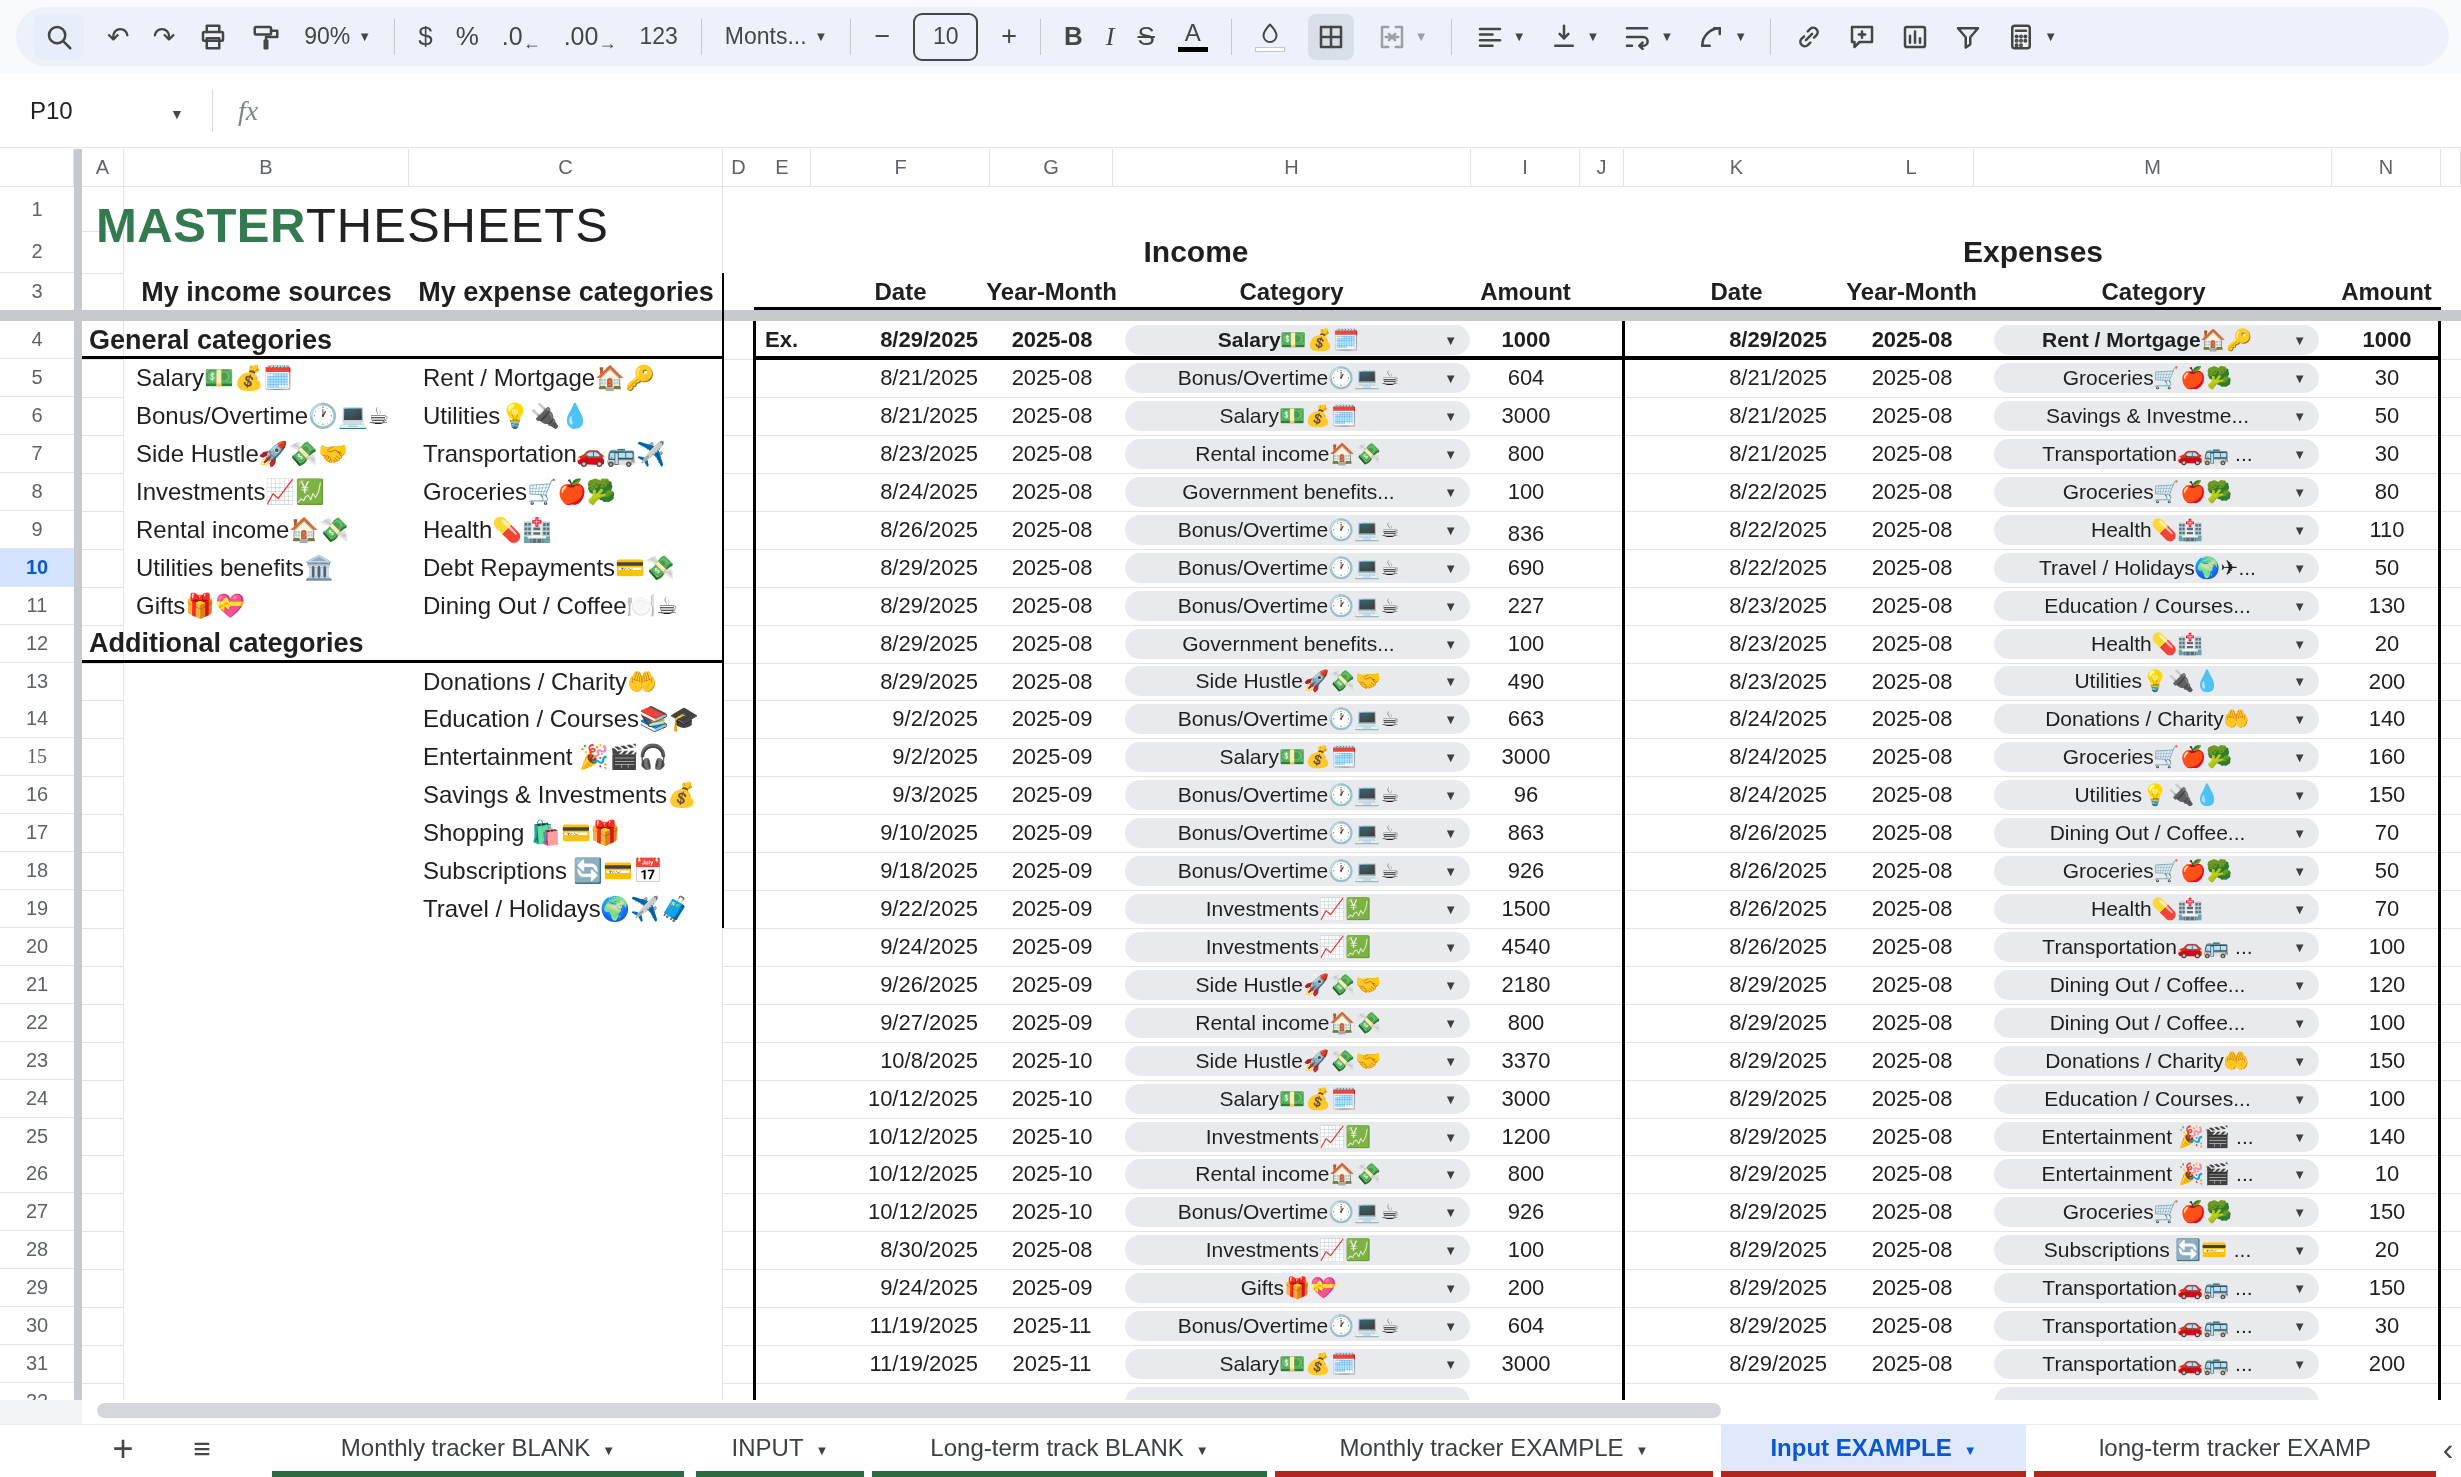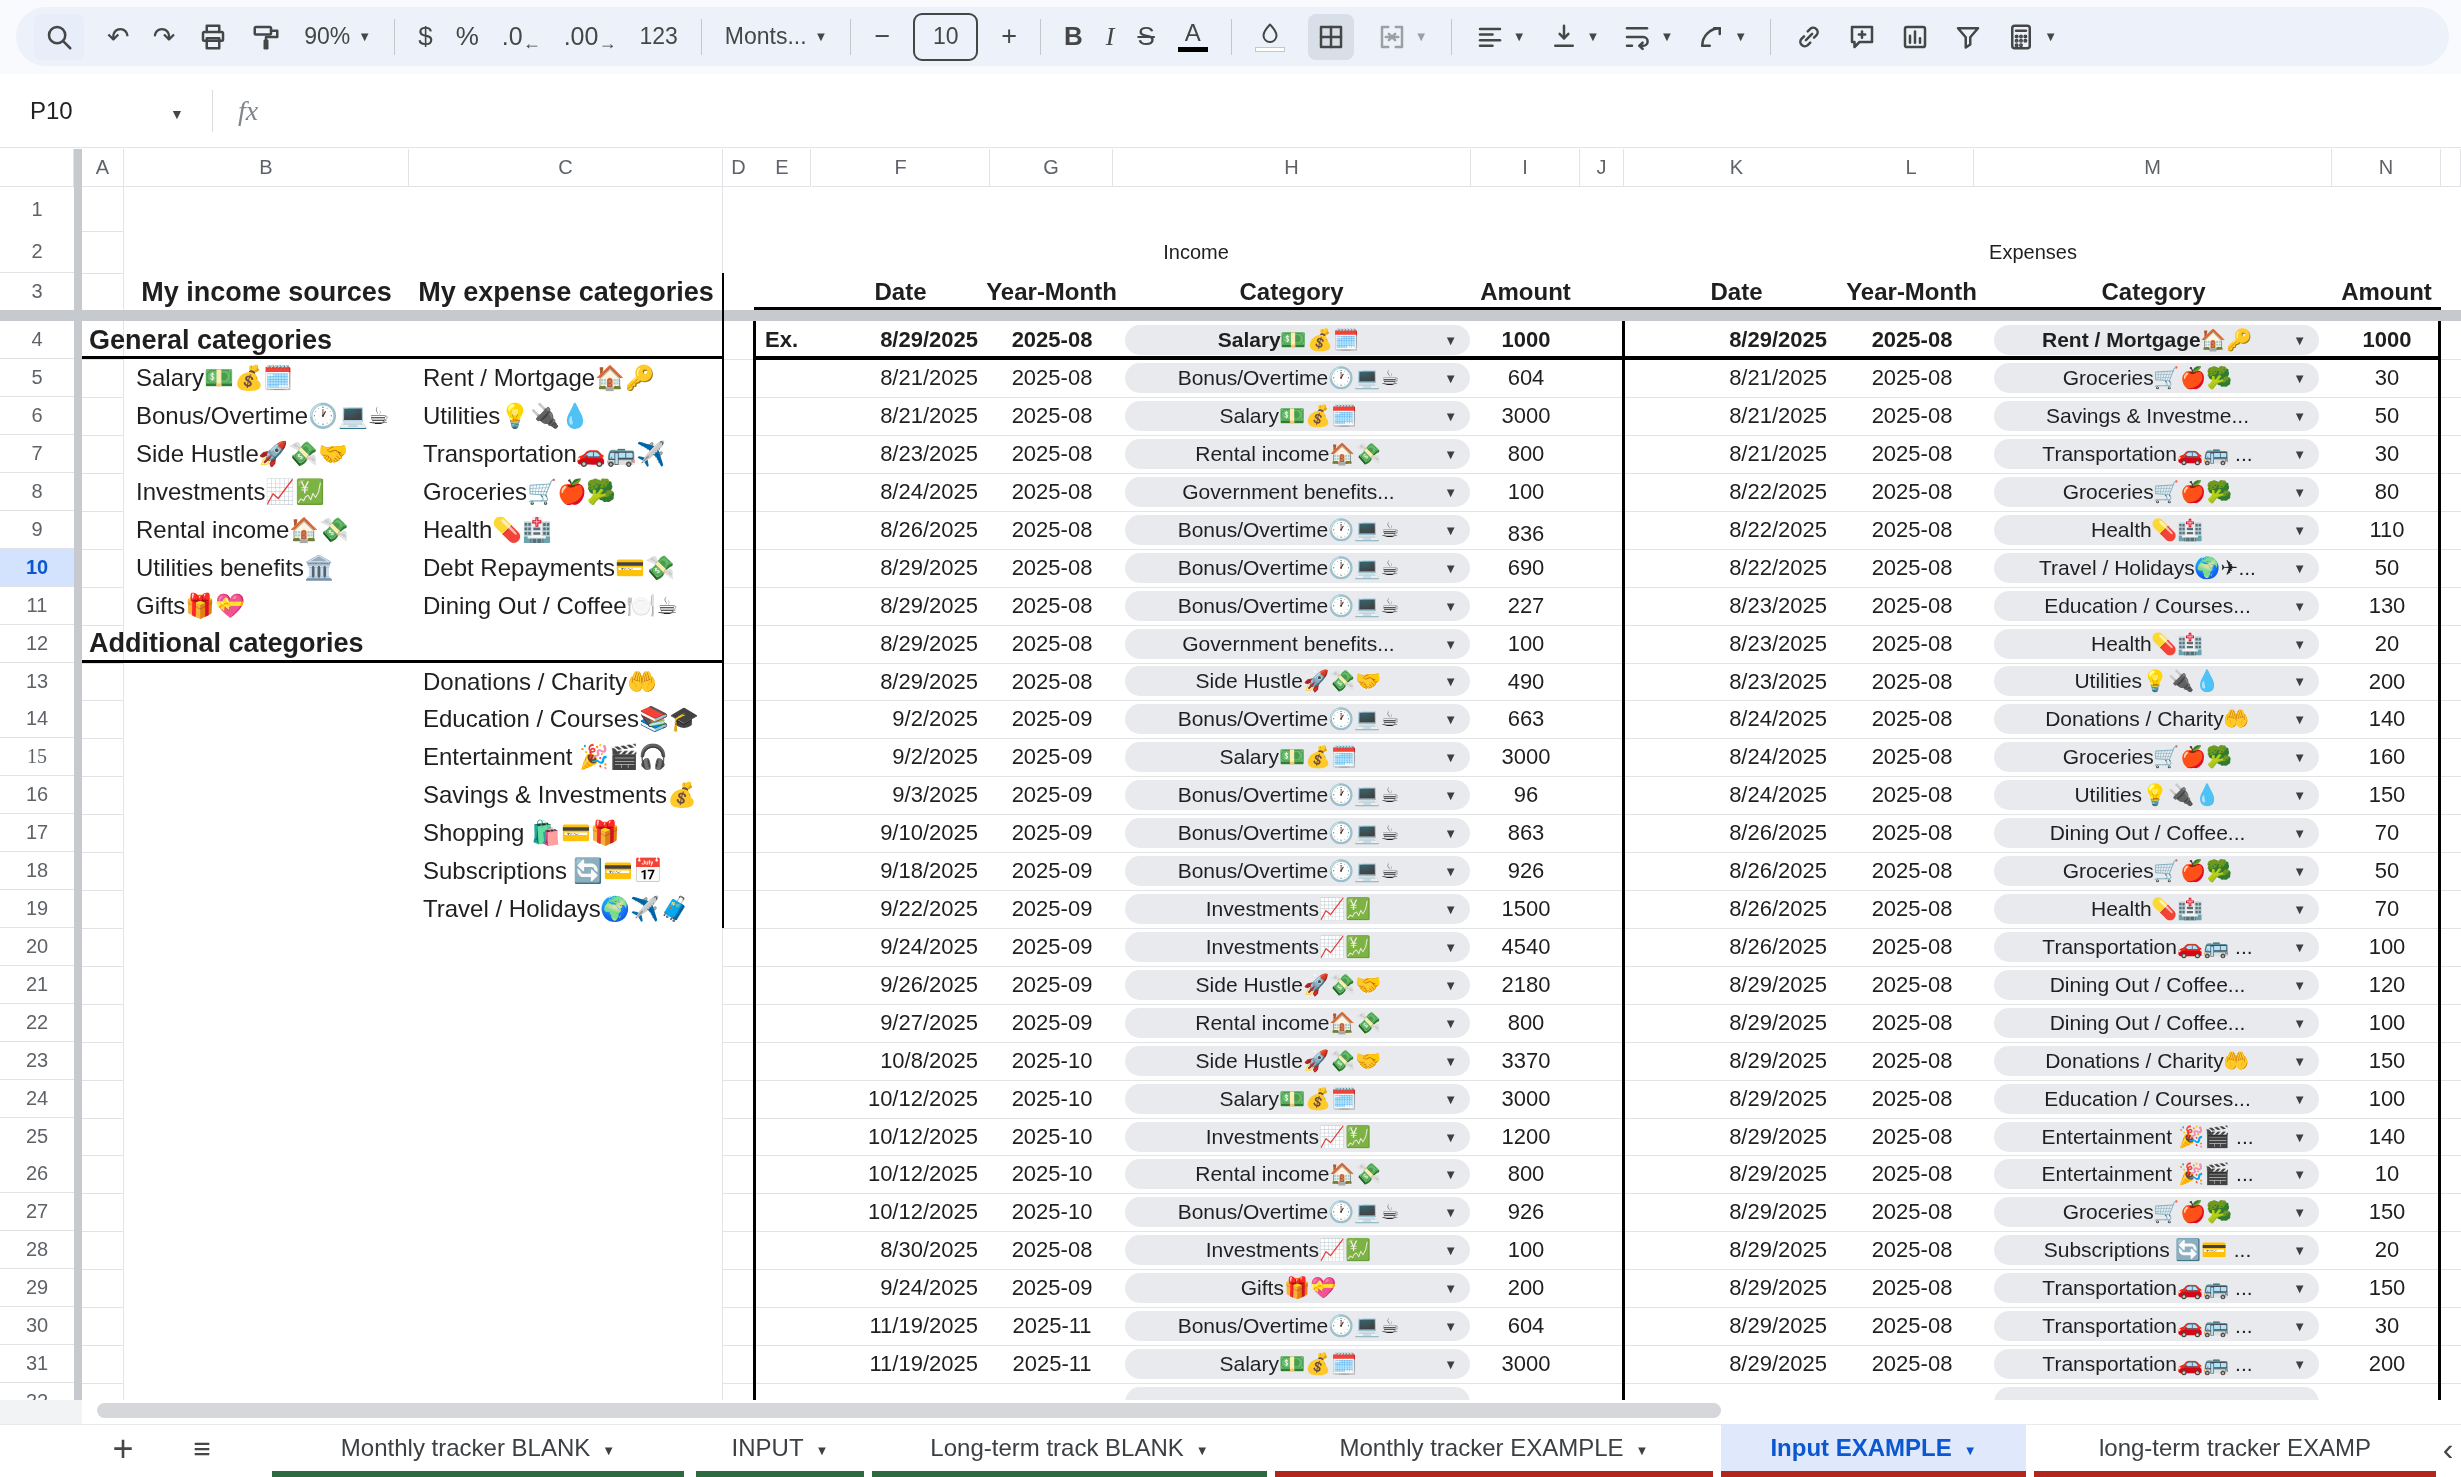--- a/index.html
+++ b/index.html
@@ -39,21 +39,21 @@
     display:flex;align-items:center;justify-content:center;background:#fff;box-sizing:border-box}
   .rowhdr.sel{background:#d3e3fd;color:#0b57d0;font-weight:700}
   .gl{position:absolute;background:#e2e3e5}
   .blk{position:absolute;background:#000}
   .fdiv{position:absolute;background:#c6c9cd}
   .celltext{position:absolute;font-size:22px;color:#1f1f1f;white-space:nowrap;display:flex;align-items:center}
   .celltext.b{font-weight:700}
   .right{justify-content:flex-end}
   .center{justify-content:center}
   .hdrcell{font-weight:700;font-size:24px}
-  .title{font-weight:400;font-size:20px}
+  .title{font-weight:700;font-size:30px}
   .pill{position:absolute;height:30px;border-radius:15px;background:#e8eaed;display:flex;align-items:center;
     justify-content:center;font-size:21px;color:#1f1f1f;white-space:nowrap;overflow:hidden;
     padding:0 32px 0 14px;box-sizing:border-box}
   .pill .pdd{position:absolute;right:13px;top:8px;font-size:13px;color:#3c4043}
   .pill.b{font-weight:700}
   #logo{position:absolute;left:96px;top:48px;font-size:49px;letter-spacing:0.5px;white-space:nowrap}
   #logo .lg1{font-weight:700;color:#337a50}
   #logo .lg2{font-weight:400;color:#202124;letter-spacing:1px}
   .secthdr{position:absolute;font-weight:700;font-size:27px;display:flex;align-items:center;white-space:nowrap}
   .listitem{position:absolute;font-size:24px;display:flex;align-items:center;white-space:nowrap}
@@ -352,20 +352,23 @@
       <div class="gl" style="left: 723px; top: 1196px; width: 1738px; height: 1px;"></div>
       <div class="gl" style="left: 82px; top: 1234px; width: 42px; height: 1px;"></div>
       <div class="gl" style="left: 723px; top: 1234px; width: 1738px; height: 1px;"></div>
       <div class="gl" style="left: 82px; top: 82px; width: 42px; height: 1px;"></div>
       <div class="gl" style="left: 82px; top: 124px; width: 42px; height: 1px;"></div>
       <div class="gl" style="left: 123px; top: 38px; width: 1px; height: 1214px;"></div>
       <div class="gl" style="left: 722px; top: 38px; width: 1px; height: 86px;"></div>
       <div class="gl" style="left: 722px; top: 779px; width: 1px; height: 472px;"></div>
     </div>
 
+  <div id="logo">
+    <span class="lg1">MASTER</span><span class="lg2">THESHEETS</span>
+  </div>
   <div class="secthdr" style="left:124px;top:124px;width:285px;height:38px;justify-content:center">My income sources</div>
   <div class="secthdr" style="left:409px;top:124px;width:314px;height:38px;justify-content:center">My expense categories</div>
   <div class="secthdr" style="left:89px;top:172px;height:38px">General categories</div>
   <div class="secthdr" style="left:89px;top:475px;height:38px">Additional categories</div>
   <div id="leftlists">
       <div class="listitem" style="left: 136px; top: 210px; height: 38px;">Salary💵💰🗓️</div>
       <div class="listitem" style="left: 136px; top: 248px; height: 38px;">Bonus/Overtime🕐💻☕</div>
       <div class="listitem" style="left: 136px; top: 286px; height: 38px;">Side Hustle🚀💸🤝</div>
       <div class="listitem" style="left: 136px; top: 324px; height: 38px;">Investments📈💹</div>
       <div class="listitem" style="left: 136px; top: 362px; height: 38px;">Rental income🏠💸</div>

